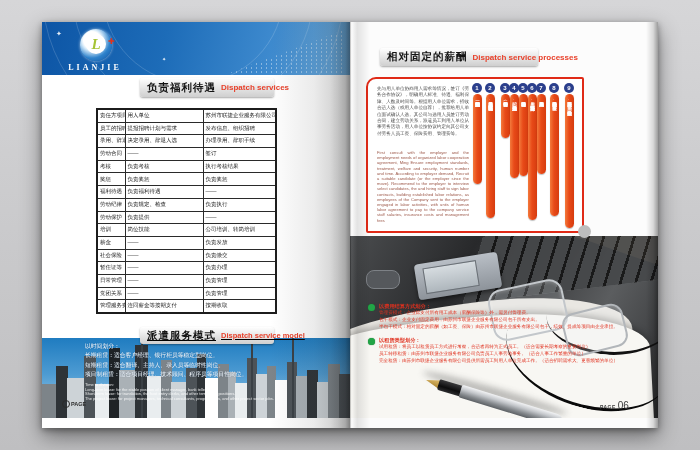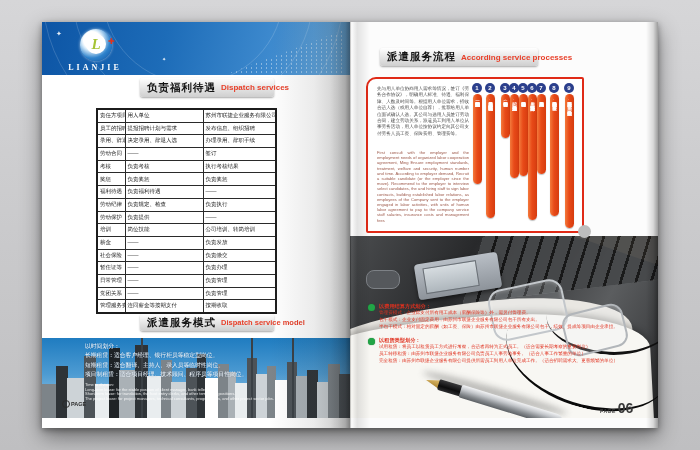--- a/index.html
+++ b/index.html
@@ -27,21 +27,21 @@
   .logo-star{position:absolute;left:30px;top:8px;color:#e33118;font-size:8px;}
   .brand-name{position:absolute;left:18px;top:41px;width:70px;text-align:center;color:#fff;
     font-family:"Liberation Serif",serif;font-weight:bold;font-size:8px;letter-spacing:3px;}
 
   .hdr{position:absolute;height:19px;border-radius:3px;display:flex;align-items:center;gap:5px;
     padding:0 7px;background:linear-gradient(180deg,#ffffff 0%,#e4e4e4 55%,#cfcfcf 100%);
     box-shadow:0 1px 2px rgba(0,0,0,.35);white-space:nowrap;z-index:4;box-sizing:border-box;}
   .hdr .zh{font-weight:bold;color:#141414;font-size:10.5px;letter-spacing:1px;}
   .hdr .en{font-weight:bold;color:#e8402a;font-size:8px;}
   .hdr1{left:98px;top:56px;width:134px;}
-  .hdr2{left:98px;top:292px;width:134px;height:17px;}
+  .hdr2{left:98px;top:305px;width:134px;height:17px;text-decoration:underline;}
   .hdr2 .en{font-size:7.5px;}
   .hdr3{left:30px;top:26px;width:158px;height:18px;}
 
   table.tbl{position:absolute;left:54px;top:86px;width:179px;border-collapse:collapse;
     border:2px solid #1c1c1c;table-layout:fixed;}
   table.tbl td{border:1px solid #2a2a2a;font-size:5.5px;color:#222;padding:0 2px;height:11.7px;
     line-height:1;overflow:hidden;white-space:nowrap;}
 
   .sky{position:absolute;left:0;top:316px;width:308px;height:80px;overflow:hidden;
     background:linear-gradient(180deg,#1f7cc0 0%,#4d9bd2 45%,#a9d2ec 100%);}
@@ -109,21 +109,21 @@
   .pen-shadow{position:absolute;left:70px;top:152px;width:150px;height:10px;background:rgba(40,40,40,.30);
     border-radius:50%;filter:blur(3px);transform:rotate(16deg);}
   .bullets{position:absolute;left:18px;top:0;width:280px;z-index:10;}
   .bullet-group{position:absolute;left:0;width:278px;}
   .bullet-dot{position:absolute;left:0;top:1px;width:7px;height:7px;border-radius:50%;background:#22a547;box-shadow:0 0 1px #0c7028;}
   .bullet-body{margin-left:11px;}
   .bullet-heading{color:#e0301e;font-size:5.2px;font-weight:bold;line-height:7px;white-space:nowrap;}
   .bullet-line{color:#e0301e;font-size:4.6px;line-height:6.8px;white-space:nowrap;overflow:hidden;}
   .pagenum-right{position:absolute;left:250px;top:378px;z-index:11;color:#3a3a3a;display:flex;align-items:baseline;gap:2px;}
   .pagenum-right .lbl{font-size:5px;font-weight:bold;letter-spacing:.5px;}
-  .pagenum-right .num{font-size:14px;font-weight:bold;}
+  .pagenum-right .num{font-size:10px;font-weight:normal;}
   .redge{position:absolute;right:0;top:0;width:12px;height:406px;z-index:12;pointer-events:none;
     background:linear-gradient(90deg,rgba(0,0,0,0),rgba(0,0,0,.14) 60%,rgba(0,0,0,.38) 100%);}
   .fold{position:absolute;left:288px;top:0;width:40px;height:406px;z-index:20;pointer-events:none;
     background:linear-gradient(90deg,rgba(0,0,0,0) 0%,rgba(0,0,0,.12) 38%,rgba(0,0,0,.30) 50%,rgba(255,255,255,.06) 54%,rgba(0,0,0,.10) 68%,rgba(0,0,0,0) 100%);}
 </style>
 </head>
 <body>
 
 <div class="canvas">
   <div class="spread">
@@ -295,22 +295,22 @@
       <div class="bottom-strip"></div>
       <div class="pagenum-left">
         <span class="ring"></span>
         <span>PAGE</span>
       </div>
       <div class="shade-right"></div>
     </div>
 
     <div class="page page-right">
       <div class="hdr hdr3">
-        <span class="zh">派遣服务流程</span>
-        <span class="en">According service processes</span>
+        <span class="zh">相对固定的薪酬</span>
+        <span class="en">Dispatch service processes</span>
       </div>
 
       <div class="redbox"></div>
       <div class="graydot"></div>
       <div class="intro-zh">先与用人单位协商用人需求等情况，签订《劳务合作协议》，明确用人标准、待遇、福利保障、人数及时间等。根据用人单位需求，招收合适人选（或用人单位自荐），推荐给用人单位面试确认人选。其公司与选用人员签订劳动合同，建立劳动关系，派遣员工到用人单位从事劳务活动，用人单位按协议约定向其公司支付劳务人员工资、保险费用、管理费等。</div>
       <div class="intro-en">First consult with the employer and the employment needs of organized labor cooperation agreement, Ming Ensure employment standards, treatment, welfare and security, human number and time. According to employer demand, Recruit a suitable candidate (or the employer since the move). Recommend to the employer to interview select candidates, the and hiring staff to sign labor contracts, building established labor relations, as employees of the Company sent to the employer engaged in labor activities, with units of human labor agreement to pay to the company service staff salaries, insurance costs and management fees</div>
       <div id="steps">
           <div class="step-circle" style="left: 122px; top: 61px;">1</div>
           <div class="step-pill" style="left: 123px; top: 72px; height: 90px;">
             <span>用人单位提供营业执照副本及法人代码证复印件一份</span>

